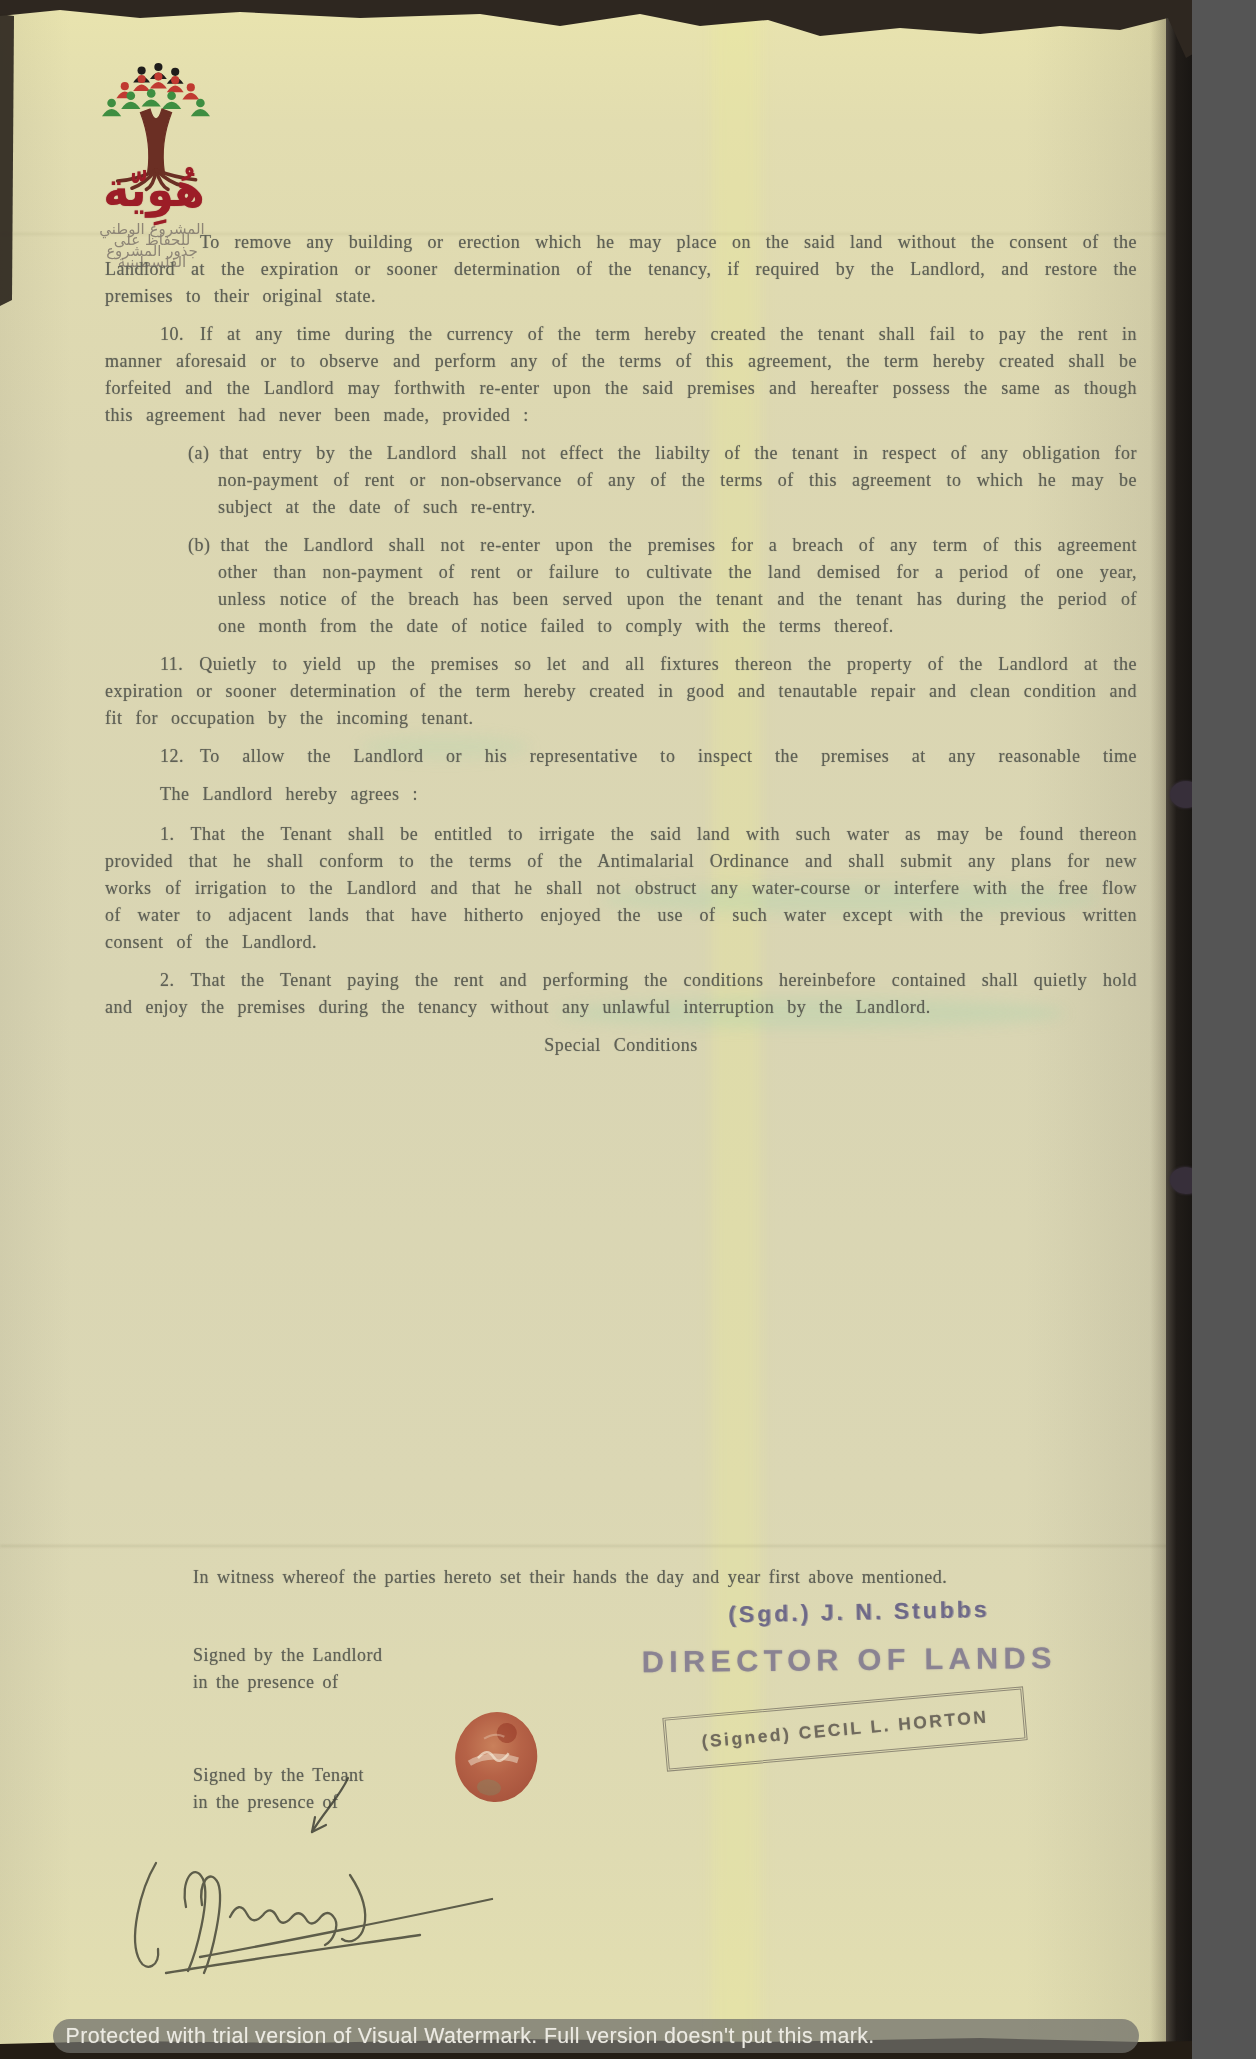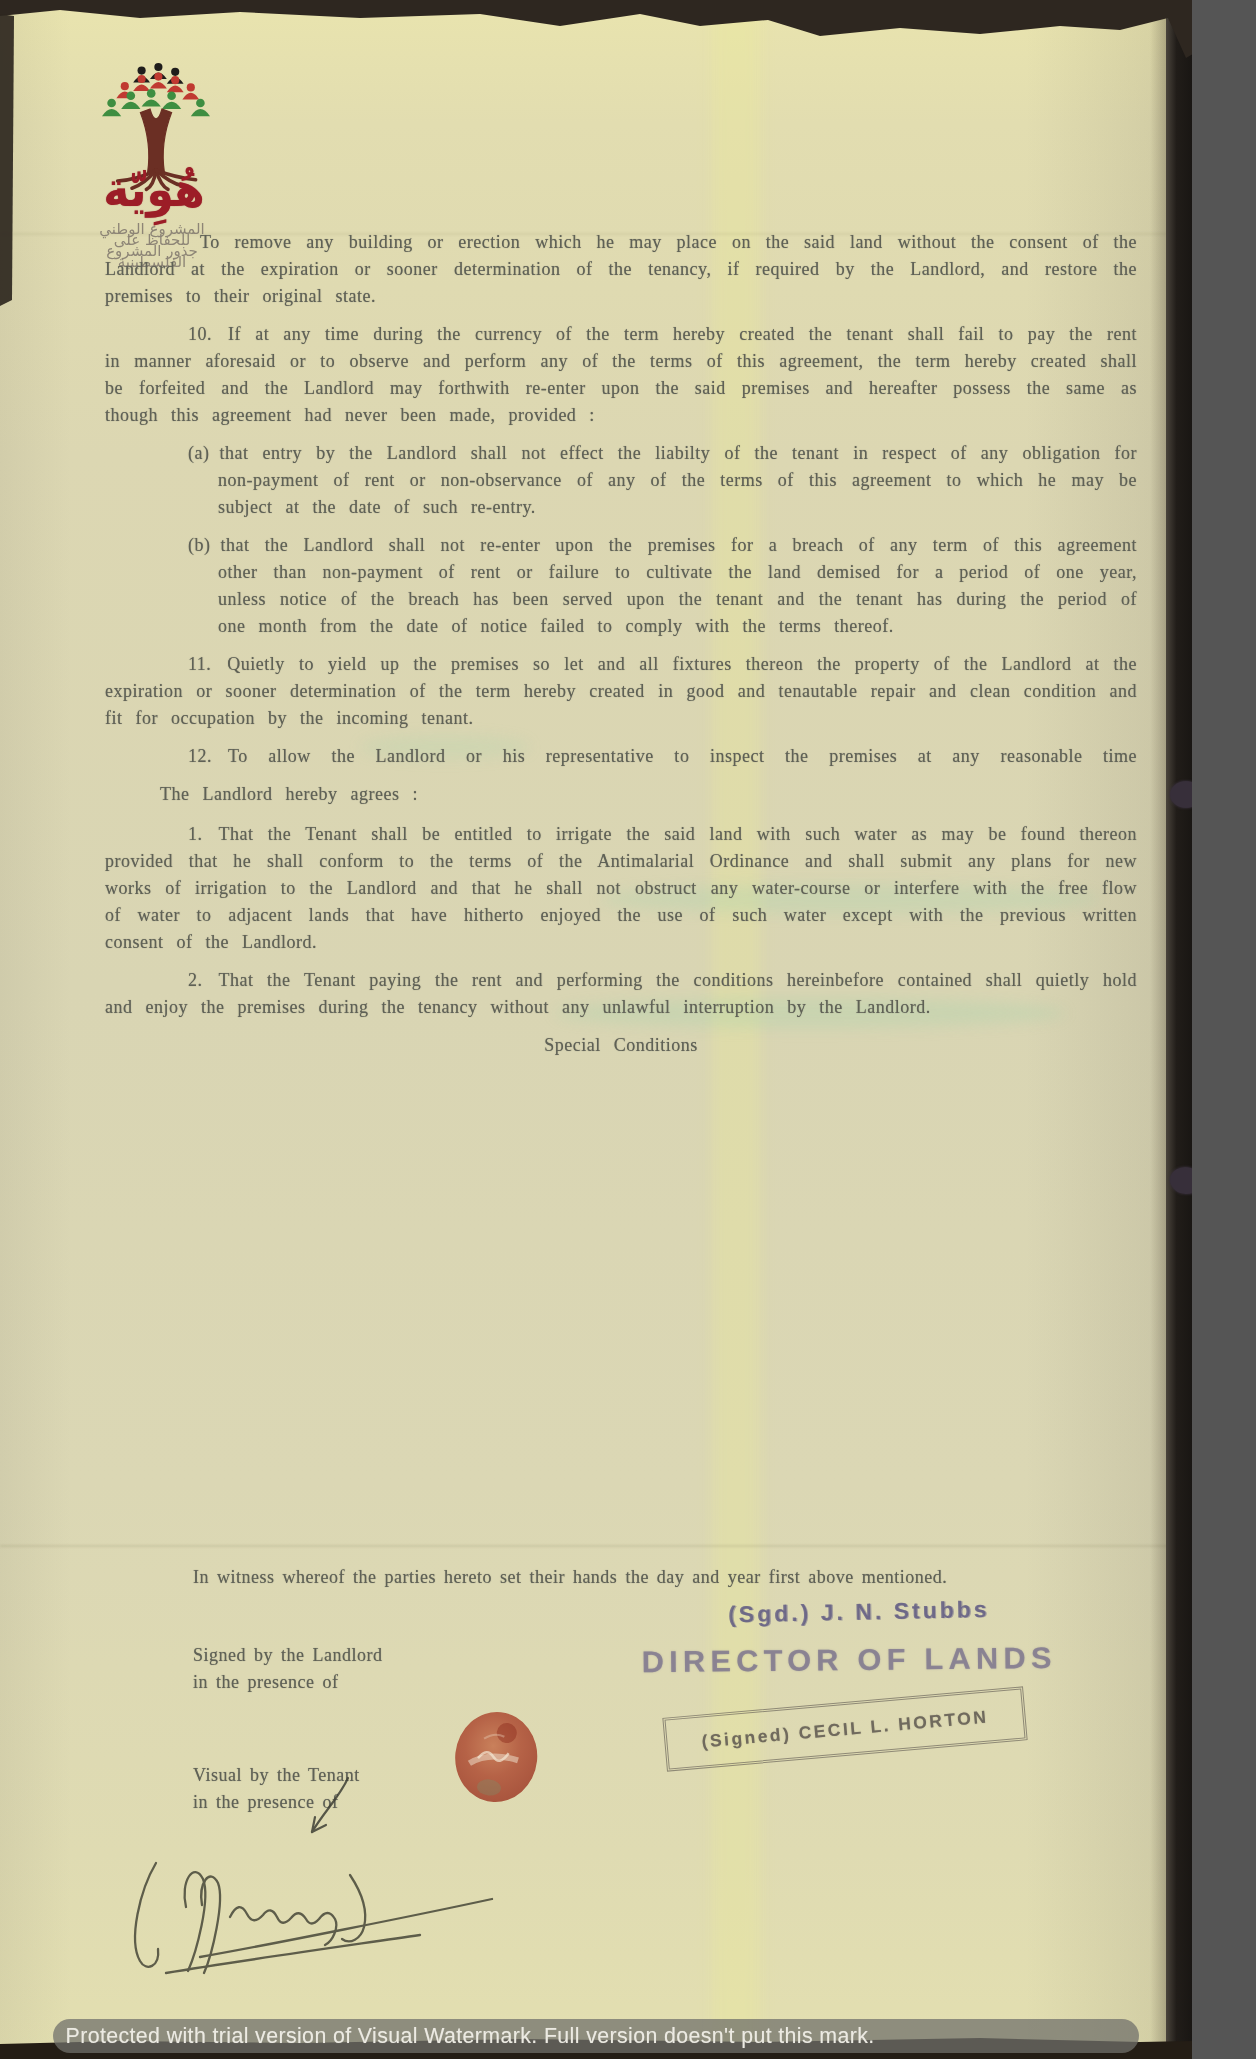--- a/index.html
+++ b/index.html
@@ -21,21 +21,21 @@
   .edgeR{position:absolute;right:0;top:0;width:26px;height:2059px;background:linear-gradient(90deg,#4a443c 0%,#211d19 40%,#191613 100%);}
   .edgeRshadow{position:absolute;right:26px;top:0;width:16px;height:2059px;background:linear-gradient(90deg,rgba(70,60,45,0) 0%,rgba(70,60,45,0.28) 100%);}
   
   .textcol{position:absolute;left:105px;top:229px;width:1032px;color:#5f6156;font-size:18px;line-height:27px;
     letter-spacing:0.5px;word-spacing:8px;text-align:justify;text-shadow:0 0 1px rgba(95,97,86,0.65);}
   .textcol p{margin:0 0 11px 0;}
   .c-first{text-indent:95px;}
   .c-num{text-indent:55px;}
   .c-sub{padding-left:113px;text-indent:-30px;}
   .c-sub .num{padding-right:10px;}
-  .c-num .num{padding-right:16px;margin-left:28px;}
+  .c-num .num{padding-right:16px;}
   .c-oneline{text-align-last:justify;}
   .c-head{text-indent:55px;margin-bottom:13px !important;}
   .c-special{margin:18px 0 0 95px;text-align:center;}
   .tw-abs{position:absolute;color:#5f6156;font-size:18px;line-height:26px;letter-spacing:0.5px;word-spacing:3px;
     text-shadow:0 0 1px rgba(95,97,86,0.65);margin-top:17px;}
   
   .logo{position:absolute;left:96px;top:62px;width:120px;}
   .logo-word{position:absolute;left:98px;top:164px;width:112px;text-align:center;font-size:44px;font-weight:bold;
     color:#9c1d27;font-family:"DejaVu Sans",sans-serif;transform:scaleY(1.08);text-shadow:0 0 1px rgba(140,25,35,0.6);}
   .logo-tag{position:absolute;left:90px;top:224px;width:124px;direction:rtl;text-align:center;font-size:15px;
@@ -159,21 +159,21 @@
 
   <div class="tw-abs" style="left:193px;top:1625px;">Signed by the Landlord</div>
   <div class="tw-abs" style="left:193px;top:1652px;">in the presence of</div>
 
   <div class="stamp-sgd">(Sgd.)  J. N. Stubbs</div>
   <div class="stamp-dir">DIRECTOR OF LANDS</div>
   <div class="stamp-horton">
       <span>(Signed) CECIL L. HORTON</span>
     </div>
 
-  <div class="tw-abs" style="left:193px;top:1745px;">Visual by the Tenant</div>
+  <div class="tw-abs" style="left:193px;top:1745px;">Signed by the Tenant</div>
   <div class="tw-abs" style="left:193px;top:1772px;">in the presence of</div>
 
   <div class="ovalstamp">
     <svg width="88" height="94" viewBox="0 0 88 94">
       <defs>
         <radialGradient id="ov" cx="0.45" cy="0.38" r="0.75">
           <stop offset="0%" stop-color="#c6744f"></stop>
           <stop offset="45%" stop-color="#b05238"></stop>
           <stop offset="100%" stop-color="#9c3d2a"></stop>
         </radialGradient>

